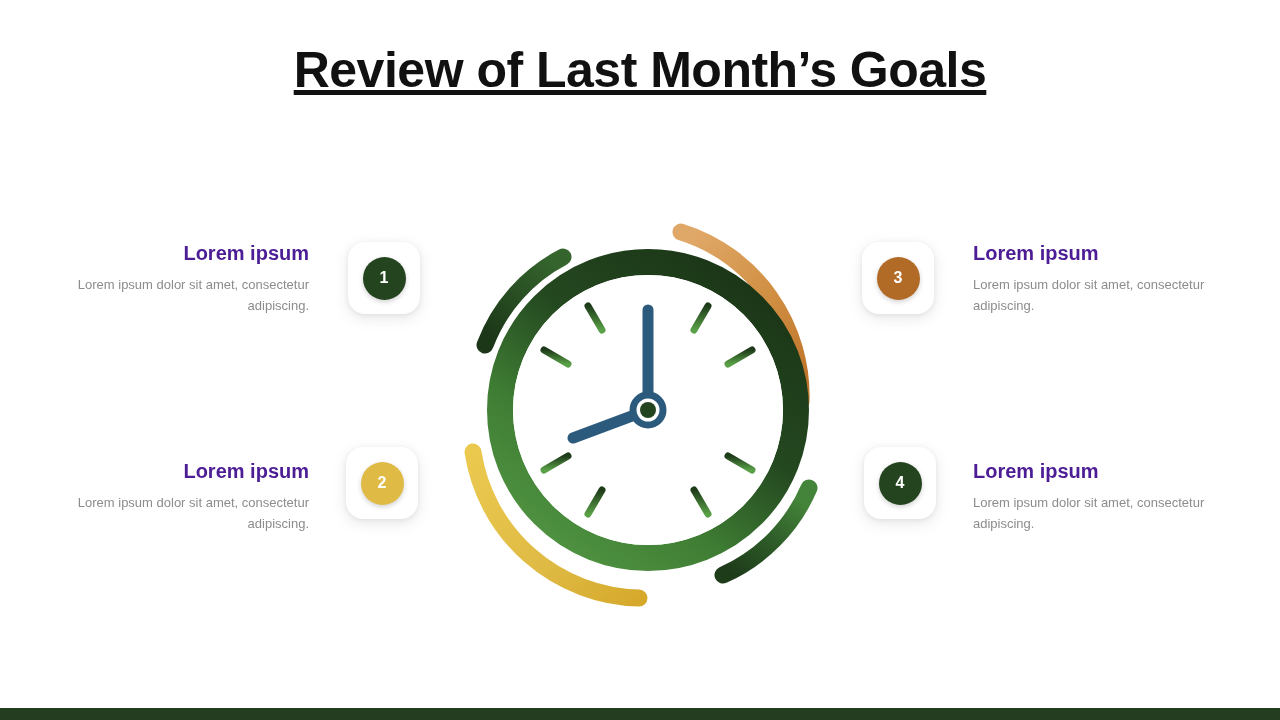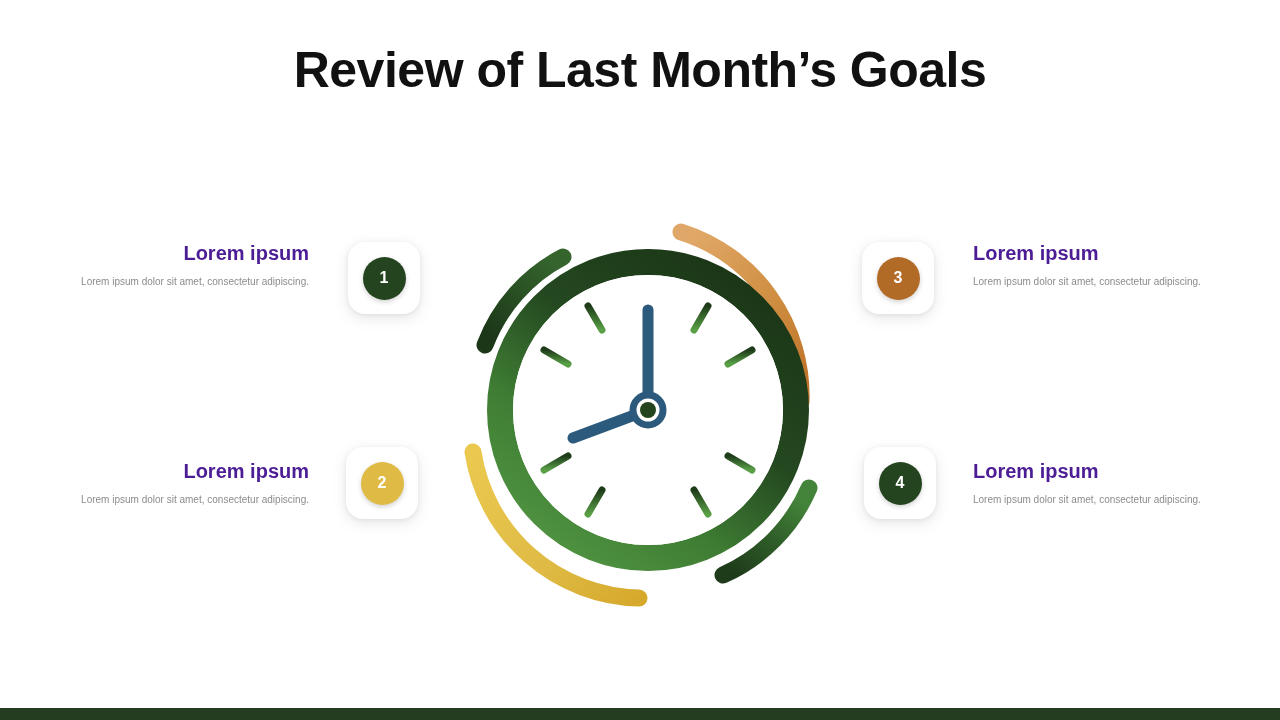--- a/index.html
+++ b/index.html
@@ -25,40 +25,41 @@
     position: absolute;
     top: 42px;
     left: 0;
     width: 1280px;
     text-align: center;
     font-size: 50px;
     font-weight: bold;
     letter-spacing: -0.5px;
     color: #111111;
     line-height: 1.15;
+    text-decoration: underline;
   }
 
   
   .item-text {
     position: absolute;
     width: 232px;
   }
   .item-text.left  { text-align: right; }
   .item-text.right { text-align: left; }
 
   .item-heading {
     font-size: 20px;
     font-weight: bold;
     color: #4c1d95;
     line-height: 1.2;
     margin-bottom: 9px;
     white-space: nowrap;
   }
   .item-body {
-    font-size: 10px;
+    font-size: 13px;
     color: #8c8c8c;
     line-height: 1.62;
   }
 
   
   #text-1 { left: 77px;  top: 241px; }
   #text-2 { left: 77px;  top: 459px; }
   #text-3 { left: 973px; top: 241px; }
   #text-4 { left: 973px; top: 459px; }
 

